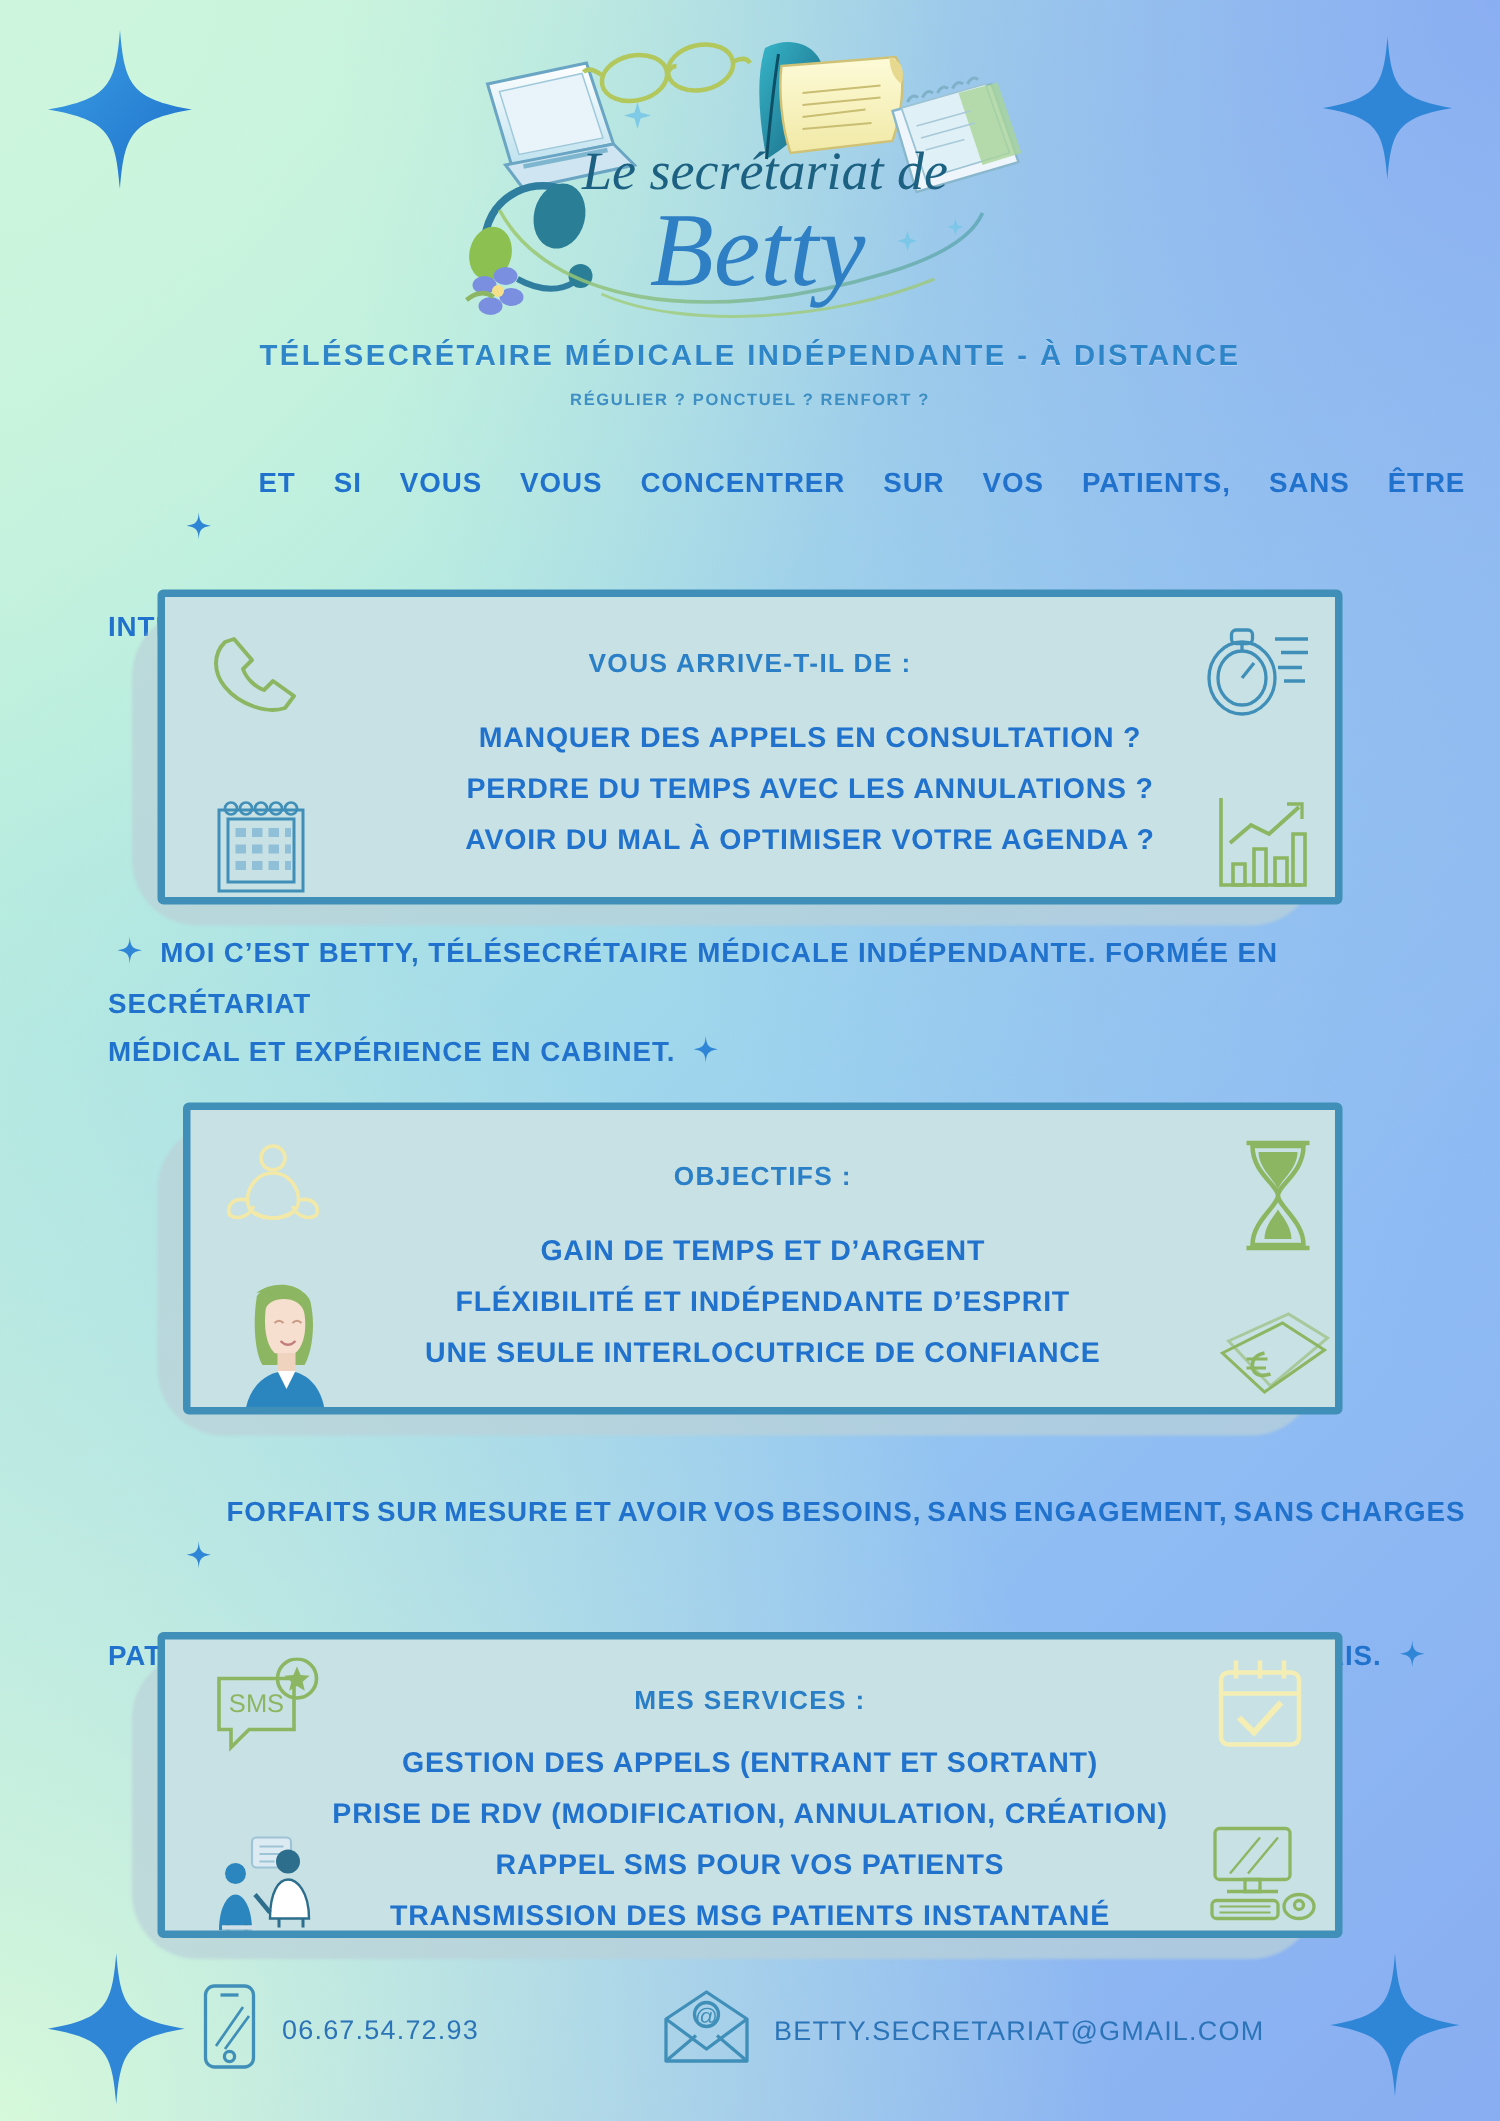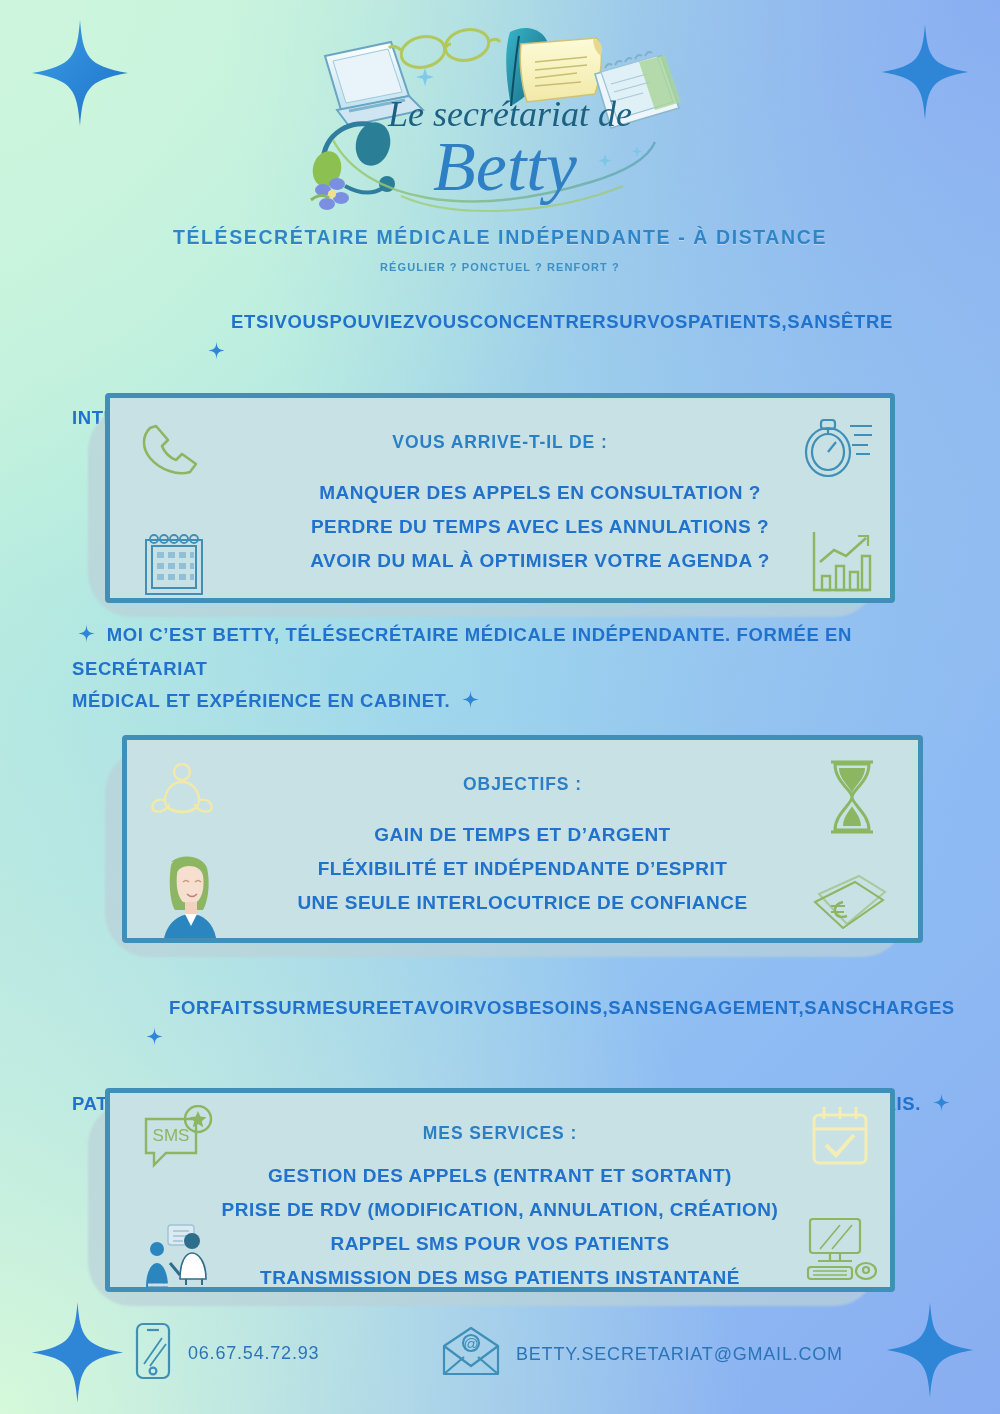--- a/index.html
+++ b/index.html
@@ -38,21 +38,21 @@
   }
 
   
   .para{
     position:absolute;left:72px;width:905px;
     color:#2172cd;font-weight:bold;font-size:18.5px;
     letter-spacing:.6px;line-height:32px;
   }
   .para .ln{display:block;}
   .para .justify{
-    display:flex;justify-content:center;
+    display:flex;justify-content:space-between;
   }
   .para .justify > span{white-space:pre;}
   .mini-star{display:inline-block;vertical-align:-2px;margin:0 6px;}
 
   
   .card-wrap{position:absolute;}
   .card-shadow{
     position:absolute;left:-17px;top:14px;width:100%;height:100%;
     background:rgba(186,209,216,.72);
     border-radius:44px;
@@ -228,21 +228,20 @@
   <div class="para" style="top:306px;">
     <span class="ln justify">
       <span class="mini-star">
         <svg width="17" height="19" viewBox="0 0 100 110">
             <path d="M50 2 C53 38 57 48 98 55 C57 62 53 72 50 108 C47 72 43 62 2 55 C43 48 47 38 50 2 Z" fill="#2f86d6"></path>
           </svg>
       </span>
       <span>ET</span>
       <span>SI</span>
       <span>VOUS</span>
-      <span>POUVIEZ</span>
       <span>VOUS</span>
       <span>CONCENTRER</span>
       <span>SUR</span>
       <span>VOS</span>
       <span>PATIENTS,</span>
       <span>SANS</span>
       <span>ÊTRE</span>
     </span>
     <span class="ln">
       <span>INTERROMPU PAR LES APPELS ET RENDEZ-VOUS ?</span>
@@ -334,21 +333,21 @@
     <span class="ln">
       <span>MÉDICAL ET EXPÉRIENCE EN CABINET.</span>
       <span class="mini-star">
         <svg width="17" height="19" viewBox="0 0 100 110">
             <path d="M50 2 C53 38 57 48 98 55 C57 62 53 72 50 108 C47 72 43 62 2 55 C43 48 47 38 50 2 Z" fill="#2f86d6"></path>
           </svg>
       </span>
     </span>
   </div>
 
-  <div class="card-wrap" style="left:122px;top:735px;width:773px;height:208px;padding-left:28px;">
+  <div class="card-wrap" style="left:122px;top:735px;width:773px;height:208px;">
     <div class="card-shadow"></div>
     <div class="card">
       <div class="card-inner">
         <div class="ic" style="left:18px;top:18px;">
           <svg width="74" height="66" viewBox="0 0 74 66" fill="none" stroke="#f2e9a8" stroke-width="2.4">
             <circle cx="37" cy="14" r="8"></circle>
             <path d="M37 24 C26 24 20 34 20 42 C20 50 27 54 37 54 C47 54 54 50 54 42 C54 34 48 24 37 24 Z"></path>
             <path d="M20 42 C10 40 6 46 8 52 C14 56 22 52 24 46"></path>
             <path d="M54 42 C64 40 68 46 66 52 C60 56 52 52 50 46"></path>
             <path d="M24 50 q13 8 26 0"></path>

